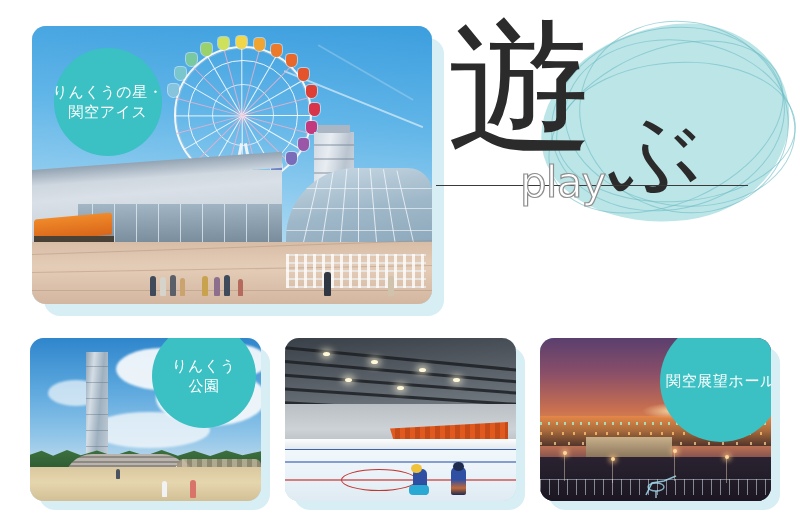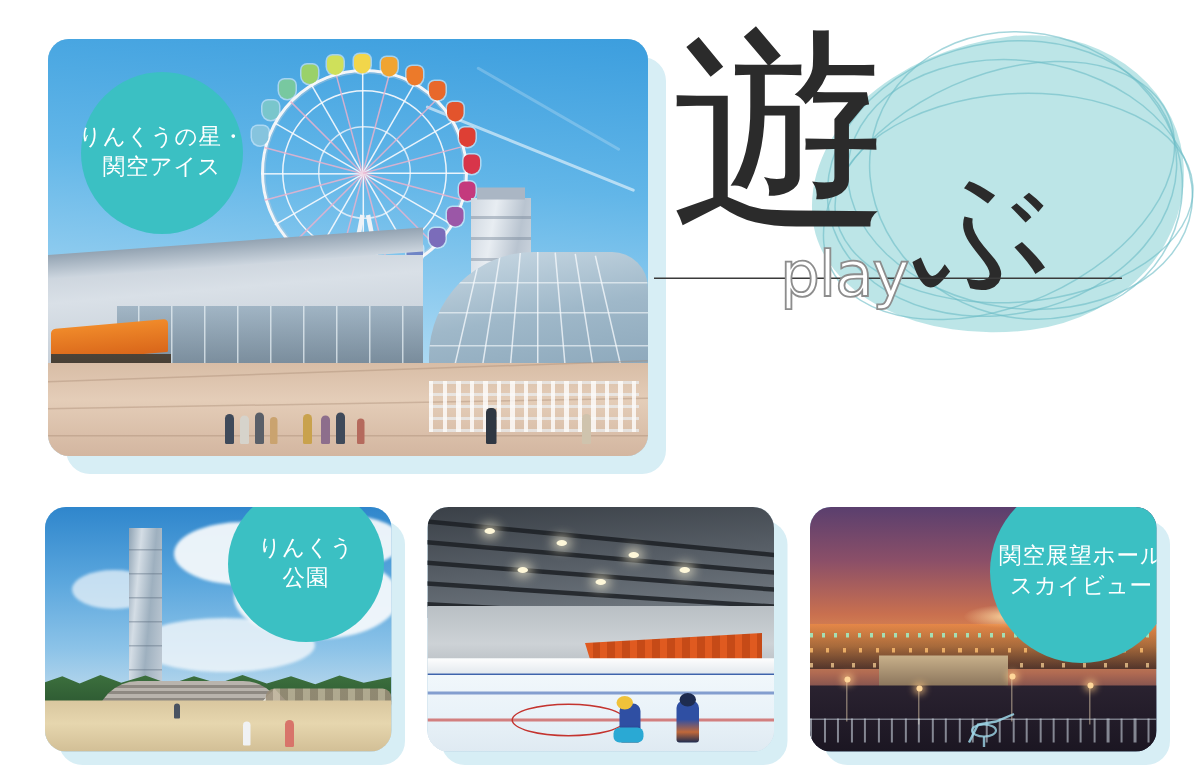--- a/index.html
+++ b/index.html
@@ -572,21 +572,20 @@
         <div class="lamp-post" style="left:186px; bottom:18px; height:26px;"></div>
         <div class="railing"></div>
         <svg class="scope" viewBox="0 0 44 26">
           <path d="M4 22 L10 10 L22 8 L34 3" stroke="#9fd8ea" stroke-width="1.6" fill="none" opacity=".85"></path>
           <ellipse cx="14" cy="14" rx="8" ry="4" stroke="#9fd8ea" stroke-width="1.4" fill="none" opacity=".8"></ellipse>
           <path d="M14 18 L14 25" stroke="#9fd8ea" stroke-width="1.6" opacity=".8"></path>
         </svg>
       </div>
       <div class="badge" style="left:120px; top:-18px; width:122px; height:122px; font-size:15px;">
         <span>関空展望ホール</span>
-        <span>スカイビュー</span>
       </div>
     </div>
   </div>
 
   <div id="title-block">
     <div class="blob"></div>
 
     <div class="ring" style="left:118px; top:18px; width:236px; height:182px; transform:rotate(-12deg);"></div>
     <div class="ring" style="left:132px; top:30px; width:232px; height:166px; transform:rotate(8deg);"></div>
     <div class="ring" style="left:110px; top:40px; width:248px; height:154px; transform:rotate(-24deg);"></div>

